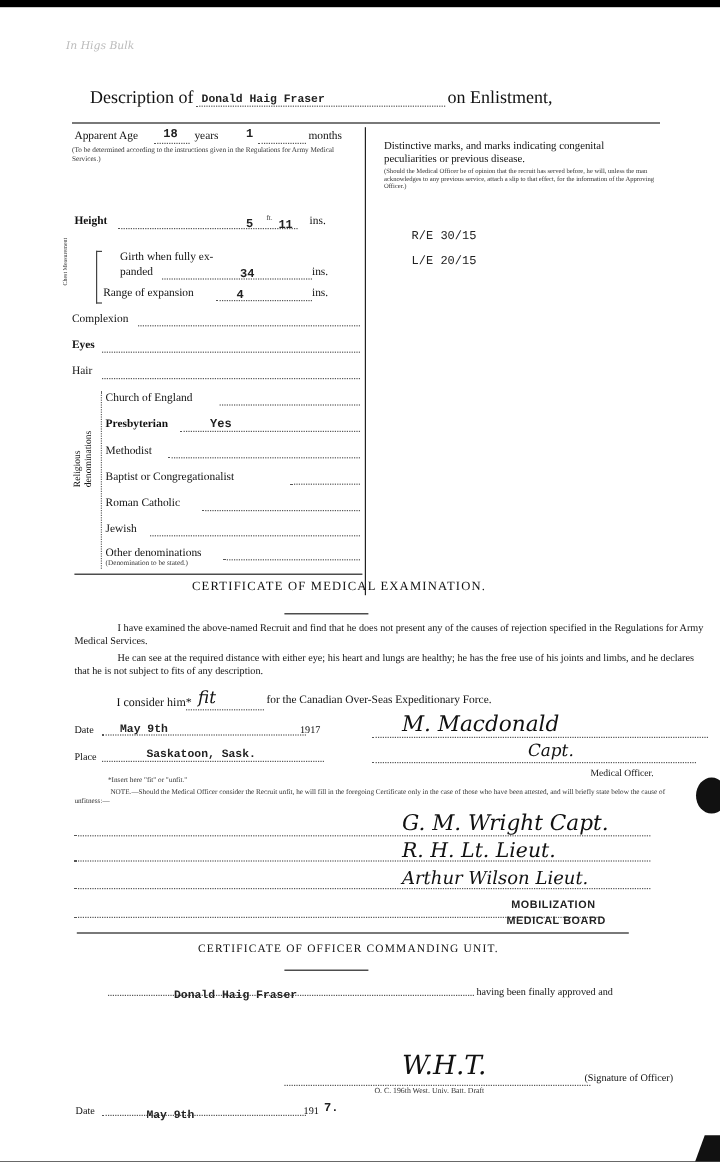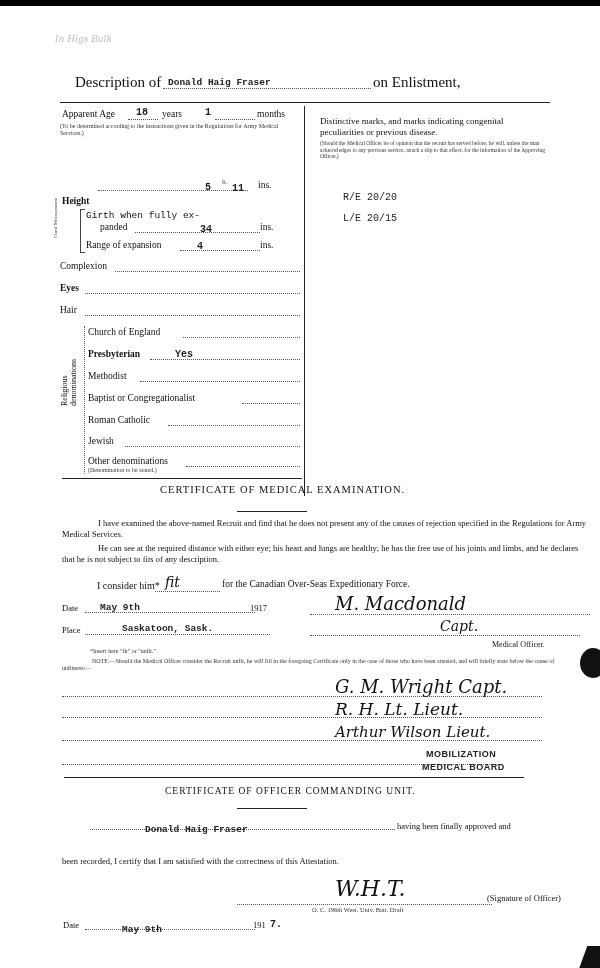--- a/index.html
+++ b/index.html
@@ -33,30 +33,30 @@
 
   <div class="abs lbl" style="left:62px;top:103px;">Apparent Age</div>
   <div class="dots" style="left:128px;top:113px;width:30px;"></div>
   <div class="abs typed" style="left:136px;top:101px;font-size:10px;">18</div>
   <div class="abs lbl" style="left:162px;top:103px;">years</div>
   <div class="abs typed" style="left:205px;top:101px;font-size:10px;">1</div>
   <div class="dots" style="left:215px;top:113px;width:40px;"></div>
   <div class="abs lbl" style="left:257px;top:103px;">months</div>
   <div class="abs small" style="left:60px;top:117px;width:240px;white-space:normal;">(To be determined according to the instructions given in the Regulations for Army Medical Services.)</div>
 
-  <div class="abs lbl" style="left:62px;top:174px;font-weight:bold;margin-top:16px;">Height</div>
+  <div class="abs lbl" style="left:62px;top:174px;font-weight:bold;">Height</div>
   <div class="dots" style="left:98px;top:184px;width:150px;"></div>
   <div class="abs typed" style="left:205px;top:176px;font-size:10px;">5</div>
   <div class="abs small" style="left:222px;top:173px;">ft.</div>
   <div class="abs typed" style="left:232px;top:177px;font-size:10px;">11</div>
   <div class="abs lbl" style="left:258px;top:174px;">ins.</div>
 
   <div class="abs small" style="left:52px;top:232px;transform:rotate(-90deg);transform-origin:left top;width:40px;white-space:normal;font-size:5px;">Chest Measurement</div>
   <div class="abs" style="left:80px;top:203px;border-left:1px solid #444;height:42px;width:4px;border-top:1px solid #444;border-bottom:1px solid #444;"></div>
-  <div class="abs lbl" style="left:86px;top:204px;font-family:Liberation Mono, monospace;">Girth when fully ex-</div>
+  <div class="abs lbl" style="left:100px;top:204px;">Girth when fully ex-</div>
   <div class="abs lbl" style="left:100px;top:216px;">panded</div>
   <div class="dots" style="left:135px;top:226px;width:125px;"></div>
   <div class="abs typed" style="left:200px;top:218px;font-size:10px;">34</div>
   <div class="abs lbl" style="left:260px;top:216px;">ins.</div>
   <div class="abs lbl" style="left:86px;top:234px;">Range of expansion</div>
   <div class="dots" style="left:180px;top:244px;width:80px;"></div>
   <div class="abs typed" style="left:197px;top:235px;font-size:10px;">4</div>
   <div class="abs lbl" style="left:260px;top:234px;">ins.</div>
 
   <div class="abs lbl" style="left:60px;top:255px;">Complexion</div>
@@ -90,21 +90,21 @@
 
   <div class="abs lbl" style="left:88px;top:450px;">Other denominations</div>
   <div class="dots" style="left:186px;top:460px;width:114px;"></div>
   <div class="abs small" style="left:88px;top:461px;">(Denomination to be stated.)</div>
 
   <div class="rule" style="left:62px;top:472px;width:240px;"></div>
 
   <div class="abs" style="left:320px;top:110px;font-size:9px;">Distinctive marks, and marks indicating congenital</div>
   <div class="abs" style="left:320px;top:121px;font-size:9px;">peculiarities or previous disease.</div>
   <div class="abs small" style="left:320px;top:134px;width:232px;white-space:normal;font-size:5.5px;line-height:6.5px;">(Should the Medical Officer be of opinion that the recruit has served before, he will, unless the man acknowledges to any previous service, attach a slip to that effect, for the information of the Approving Officer.)</div>
-  <div class="abs typed" style="left:343px;top:186px;font-size:10px;font-weight:normal;">R/E 20/20</div>
+  <div class="abs typed" style="left:343px;top:186px;font-size:10px;font-weight:normal;">R/E 30/15</div>
   <div class="abs typed" style="left:343px;top:207px;font-size:10px;font-weight:normal;">L/E 20/15</div>
 
   <div class="abs head" style="left:160px;top:478px;">CERTIFICATE OF MEDICAL EXAMINATION.</div>
   <div class="rule" style="left:237px;top:505px;width:70px;border-top-width:1px;"></div>
   <div class="abs" style="left:62px;top:512px;width:530px;white-space:normal;font-size:8.5px;line-height:11px;text-indent:36px;">I have examined the above-named Recruit and find that he does not present any of the causes of rejection specified in the Regulations for Army Medical Services.</div>
   <div class="abs" style="left:62px;top:537px;width:530px;white-space:normal;font-size:8.5px;line-height:11px;text-indent:36px;">He can see at the required distance with either eye; his heart and lungs are healthy; he has the free use of his joints and limbs, and he declares that he is not subject to fits of any description.</div>
   <div class="abs" style="left:97px;top:574px;font-size:10px;">I consider him*</div>
   <div class="dots" style="left:155px;top:585px;width:65px;"></div>
   <div class="abs hand" style="left:165px;top:568px;font-size:14px;">fit</div>
   <div class="abs" style="left:222px;top:573px;font-size:9.5px;">for the Canadian Over-Seas Expeditionary Force.</div>
@@ -137,21 +137,20 @@
   <div class="abs hand" style="left:335px;top:717px;font-size:15px;">Arthur Wilson Lieut.</div>
   <div class="abs stamp" style="left:426px;top:743px;">MOBILIZATION</div>
   <div class="abs stamp" style="left:422px;top:756px;">MEDICAL BOARD</div>
   <div class="rule" style="left:64px;top:771px;width:460px;"></div>
 
   <div class="abs head" style="left:165px;top:780px;font-size:9.5px;">CERTIFICATE OF OFFICER COMMANDING UNIT.</div>
   <div class="rule" style="left:237px;top:802px;width:70px;border-top-width:1px;"></div>
   <div class="dots" style="left:90px;top:823px;width:305px;"></div>
   <div class="abs typed" style="left:145px;top:818px;font-size:9.5px;">Donald Haig Fraser</div>
   <div class="abs" style="left:397px;top:815px;font-size:8.5px;">having been finally approved and</div>
-  <div class="abs" style="left:62px;top:850px;font-size:8.5px;">been recorded, I certify that I am satisfied with the correctness of this Attestation.</div>
 
   <div class="dots" style="left:237px;top:898px;width:255px;"></div>
   <div class="abs hand" style="left:335px;top:870px;font-size:22px;">W.H.T.</div>
   <div class="abs" style="left:487px;top:887px;font-size:8.5px;">(Signature of Officer)</div>
   <div class="abs" style="left:312px;top:900px;font-size:6.5px;color:#333;">O. C. 196th West. Univ. Batt. Draft</div>
 
   <div class="abs lbl" style="left:63px;top:914px;font-size:8.5px;">Date</div>
   <div class="dots" style="left:85px;top:923px;width:170px;"></div>
   <div class="abs typed" style="left:122px;top:918px;font-size:9.5px;">May 9th</div>
   <div class="abs lbl" style="left:253px;top:914px;font-size:8.5px;">191</div>

